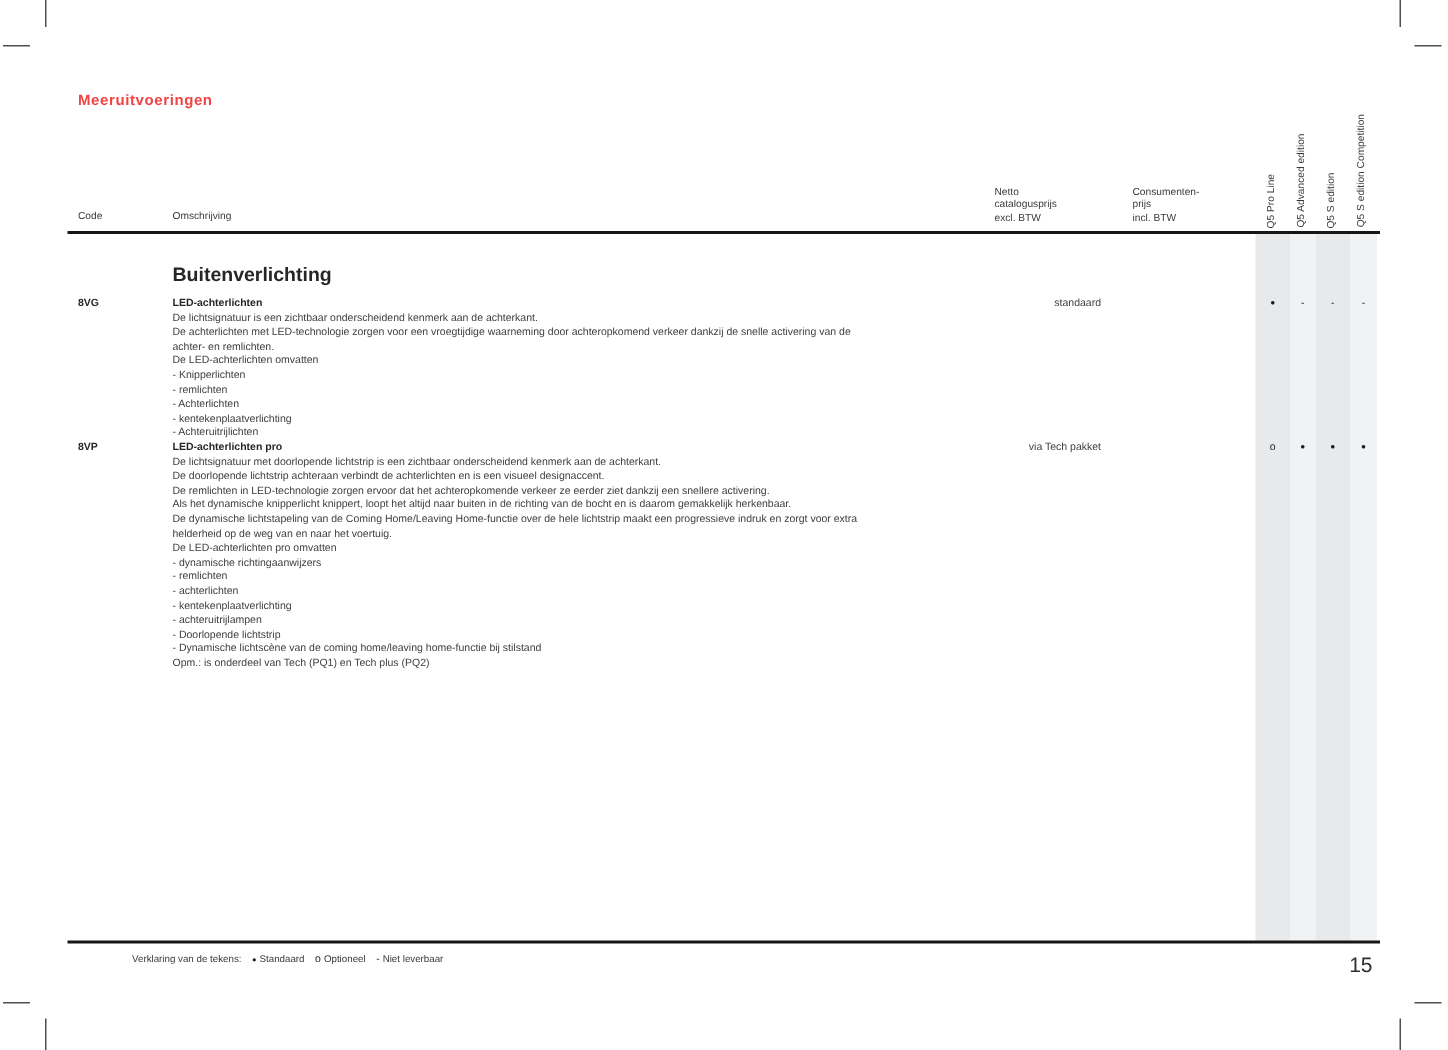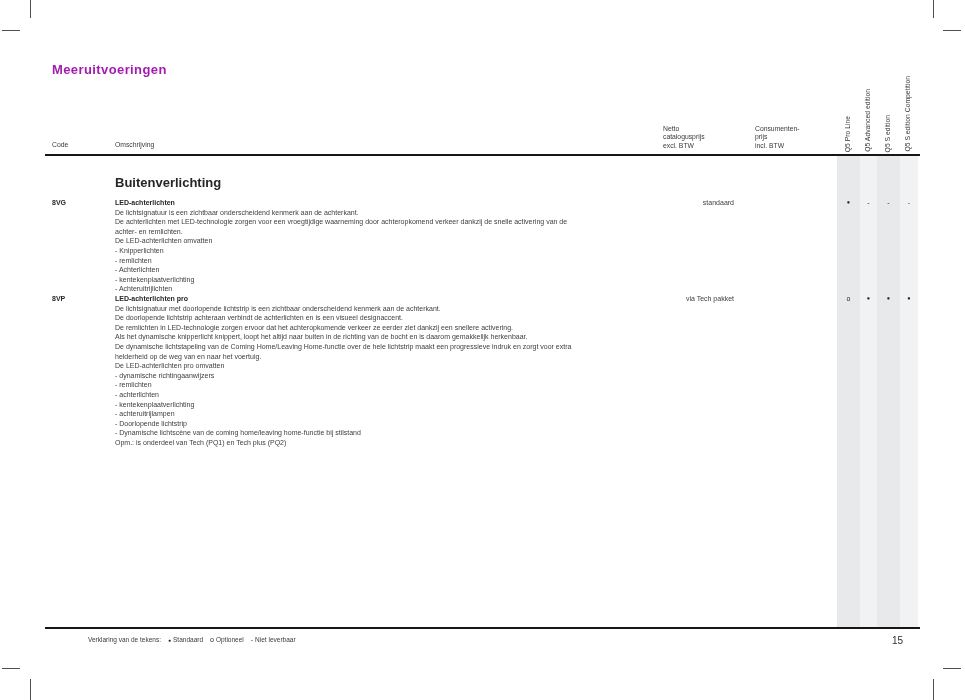--- a/index.html
+++ b/index.html
@@ -4,21 +4,21 @@
 <style>
   html,body { margin:0; padding:0; background:#ffffff; }
   .page {
     position:relative; width:965px; height:700px; background:#ffffff;
     font-family:"Liberation Sans", sans-serif; color:#404040; overflow:hidden;
   }
   .cropmark { position:absolute; background:#4f4f4f; }
 
   .page-title {
     position:absolute; left:52px; top:62px;
-    font-size:13px; font-weight:bold; letter-spacing:0.4px; color:#a21caf;
+    font-size:10px; font-weight:bold; letter-spacing:0.4px; color:#ef4444;
   }
 
   .col-head { position:absolute; font-size:6.8px; color:#3a3a3a; line-height:8.4px; }
   .col-head-code { left:52px; top:141px; }
   .col-head-desc { left:115px; top:141px; }
   .col-head-netto { left:663px; top:125px; }
   .col-head-consumer { left:755px; top:125px; }
 
   .trim-label {
     position:absolute; bottom:548px; 
@@ -58,22 +58,22 @@
   .sym-unavailable { font-size:7px; }
 
   .legend {
     position:absolute; left:88px; top:636px; font-size:6.5px; color:#3a3a3a;
     white-space:nowrap;
   }
   .legend .legend-item { margin-left:7px; }
   .legend .legend-sym { margin-right:2px; color:#1d1d1d; }
   .legend .legend-sym.sym-standard { font-size:5px; }
   .page-number {
-    position:absolute; left:880px; top:635px; width:35px; text-align:center;
-    font-size:10px; color:#2e2e2e;
+    position:absolute; left:880px; top:635px; width:35px; text-align:right;
+    font-size:14px; color:#2e2e2e;
   }
 </style>
 </head>
 <body>
 
 <div class="page">
 
   <div class="cropmark" style="left:30px;top:0;width:1px;height:18px"></div>
   <div class="cropmark" style="left:2px;top:30px;width:18px;height:1px"></div>
   <div class="cropmark" style="left:933px;top:0;width:1px;height:18px"></div>

